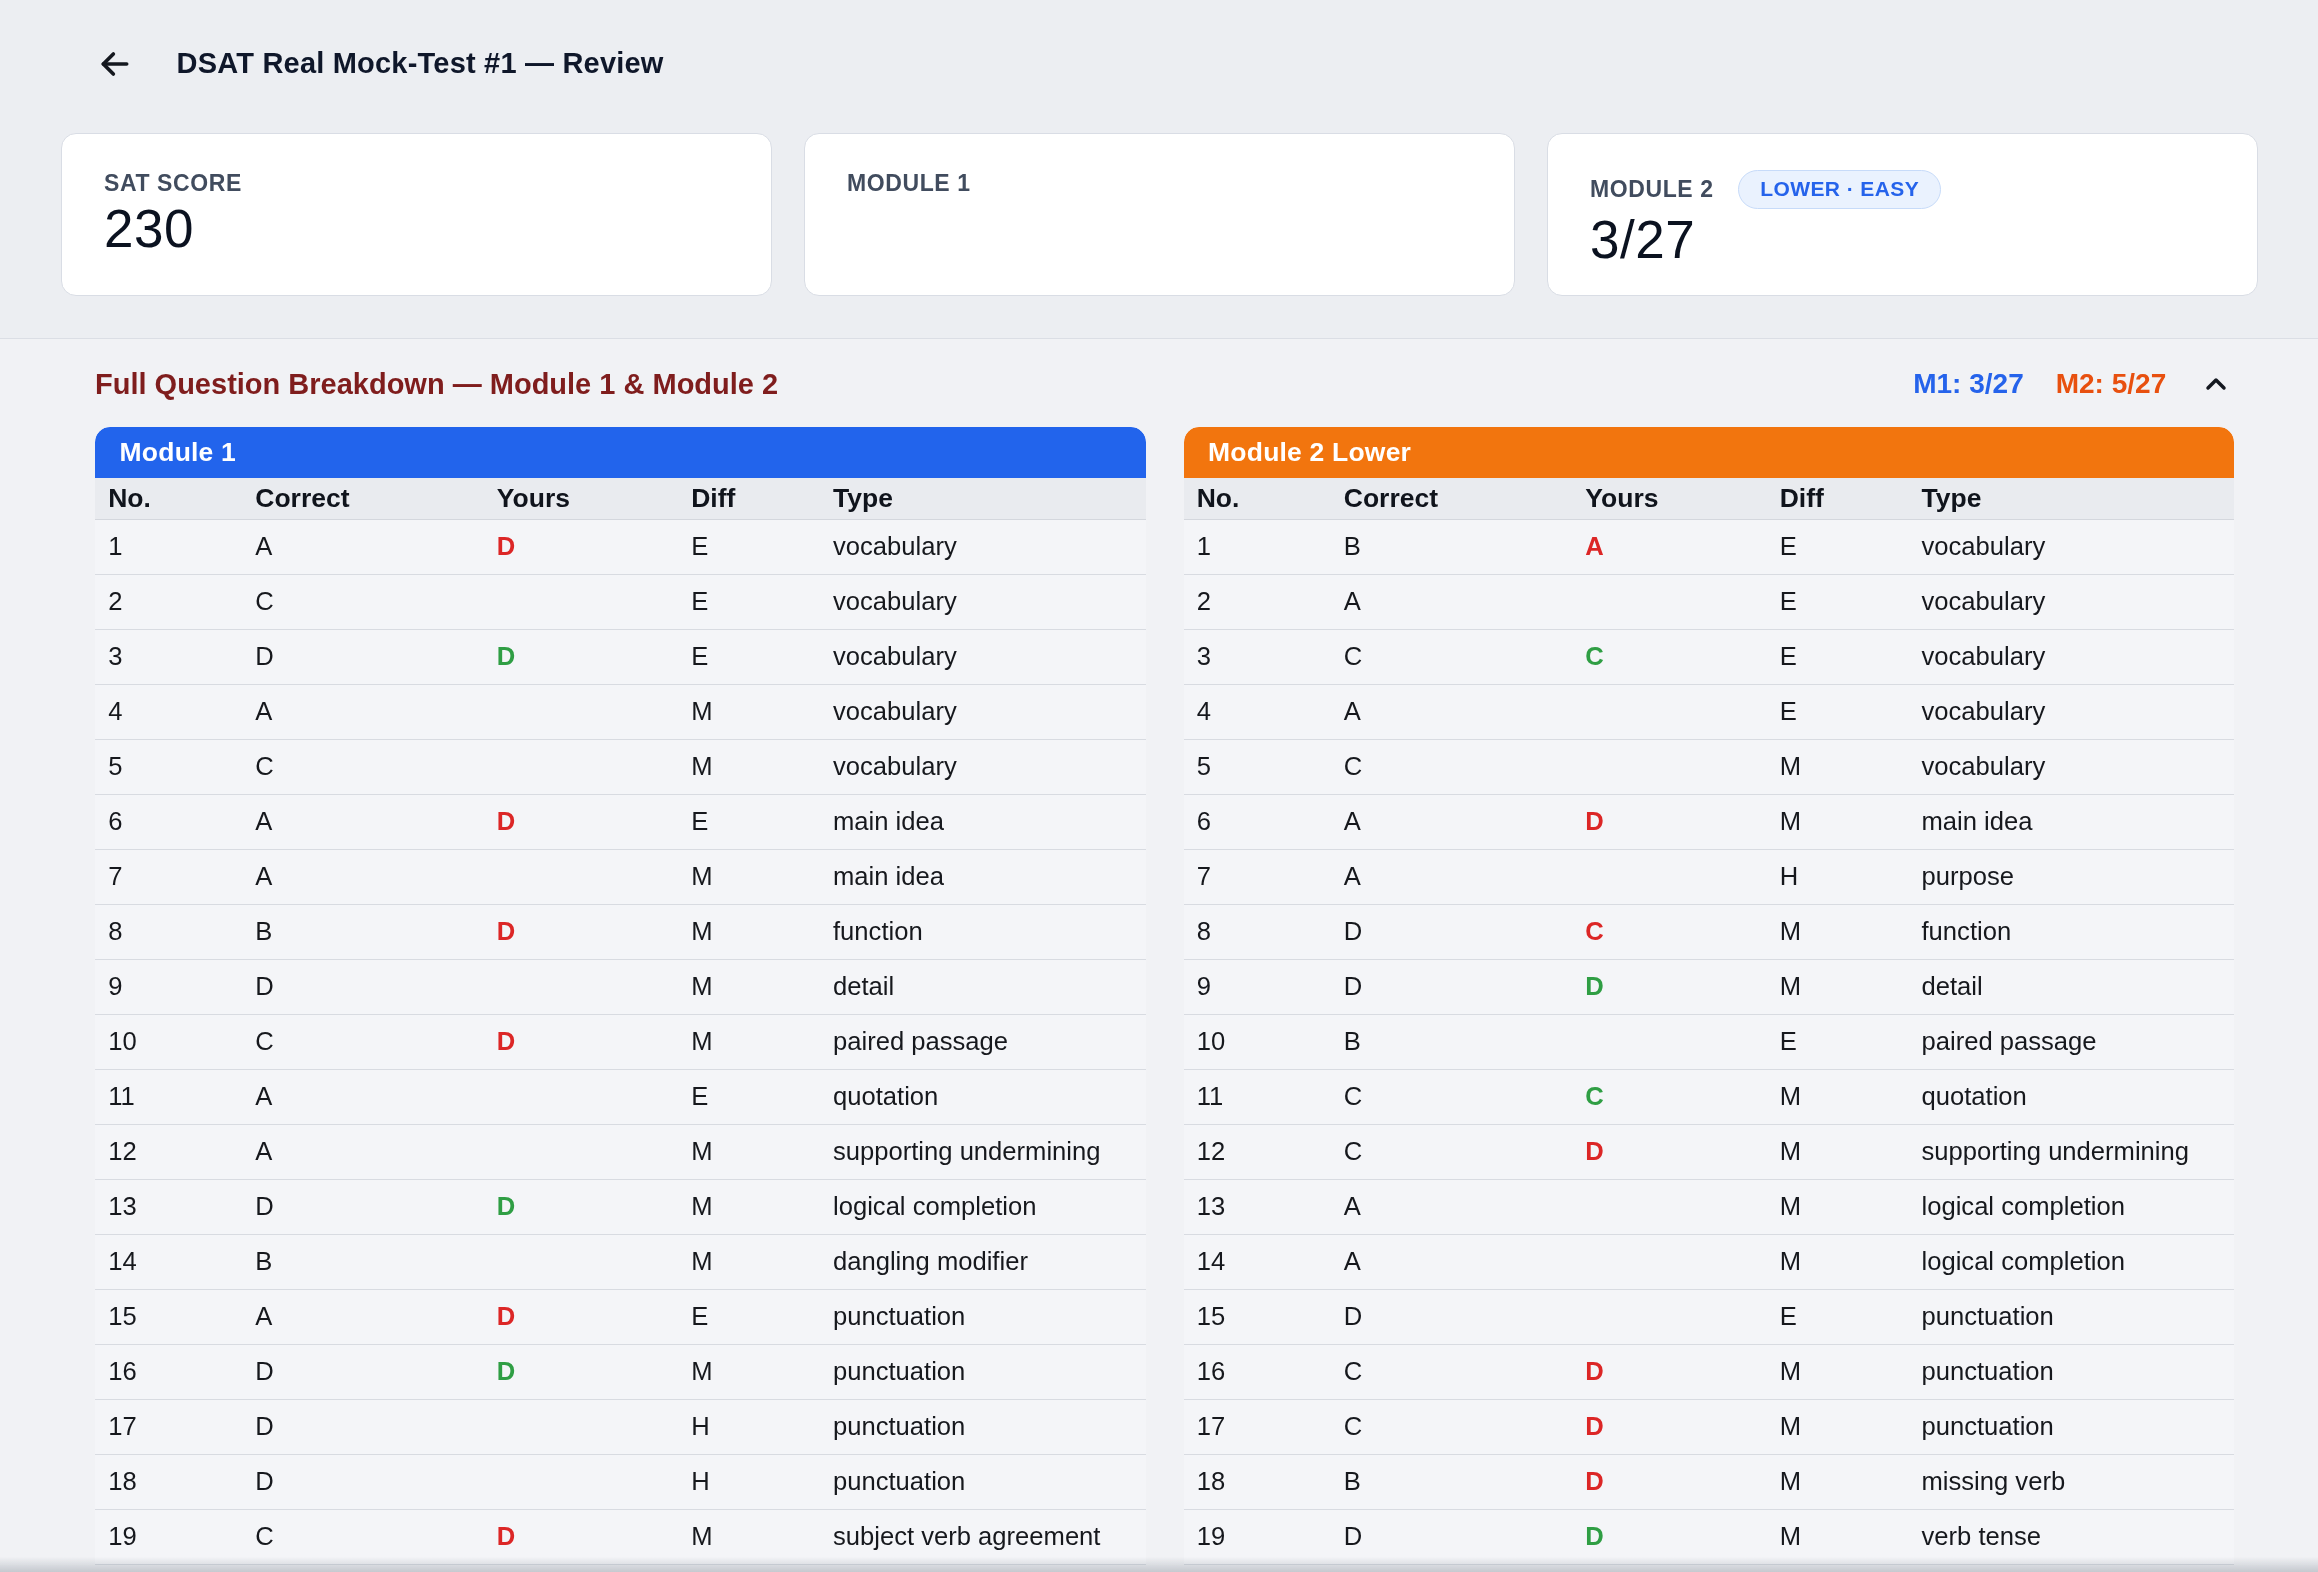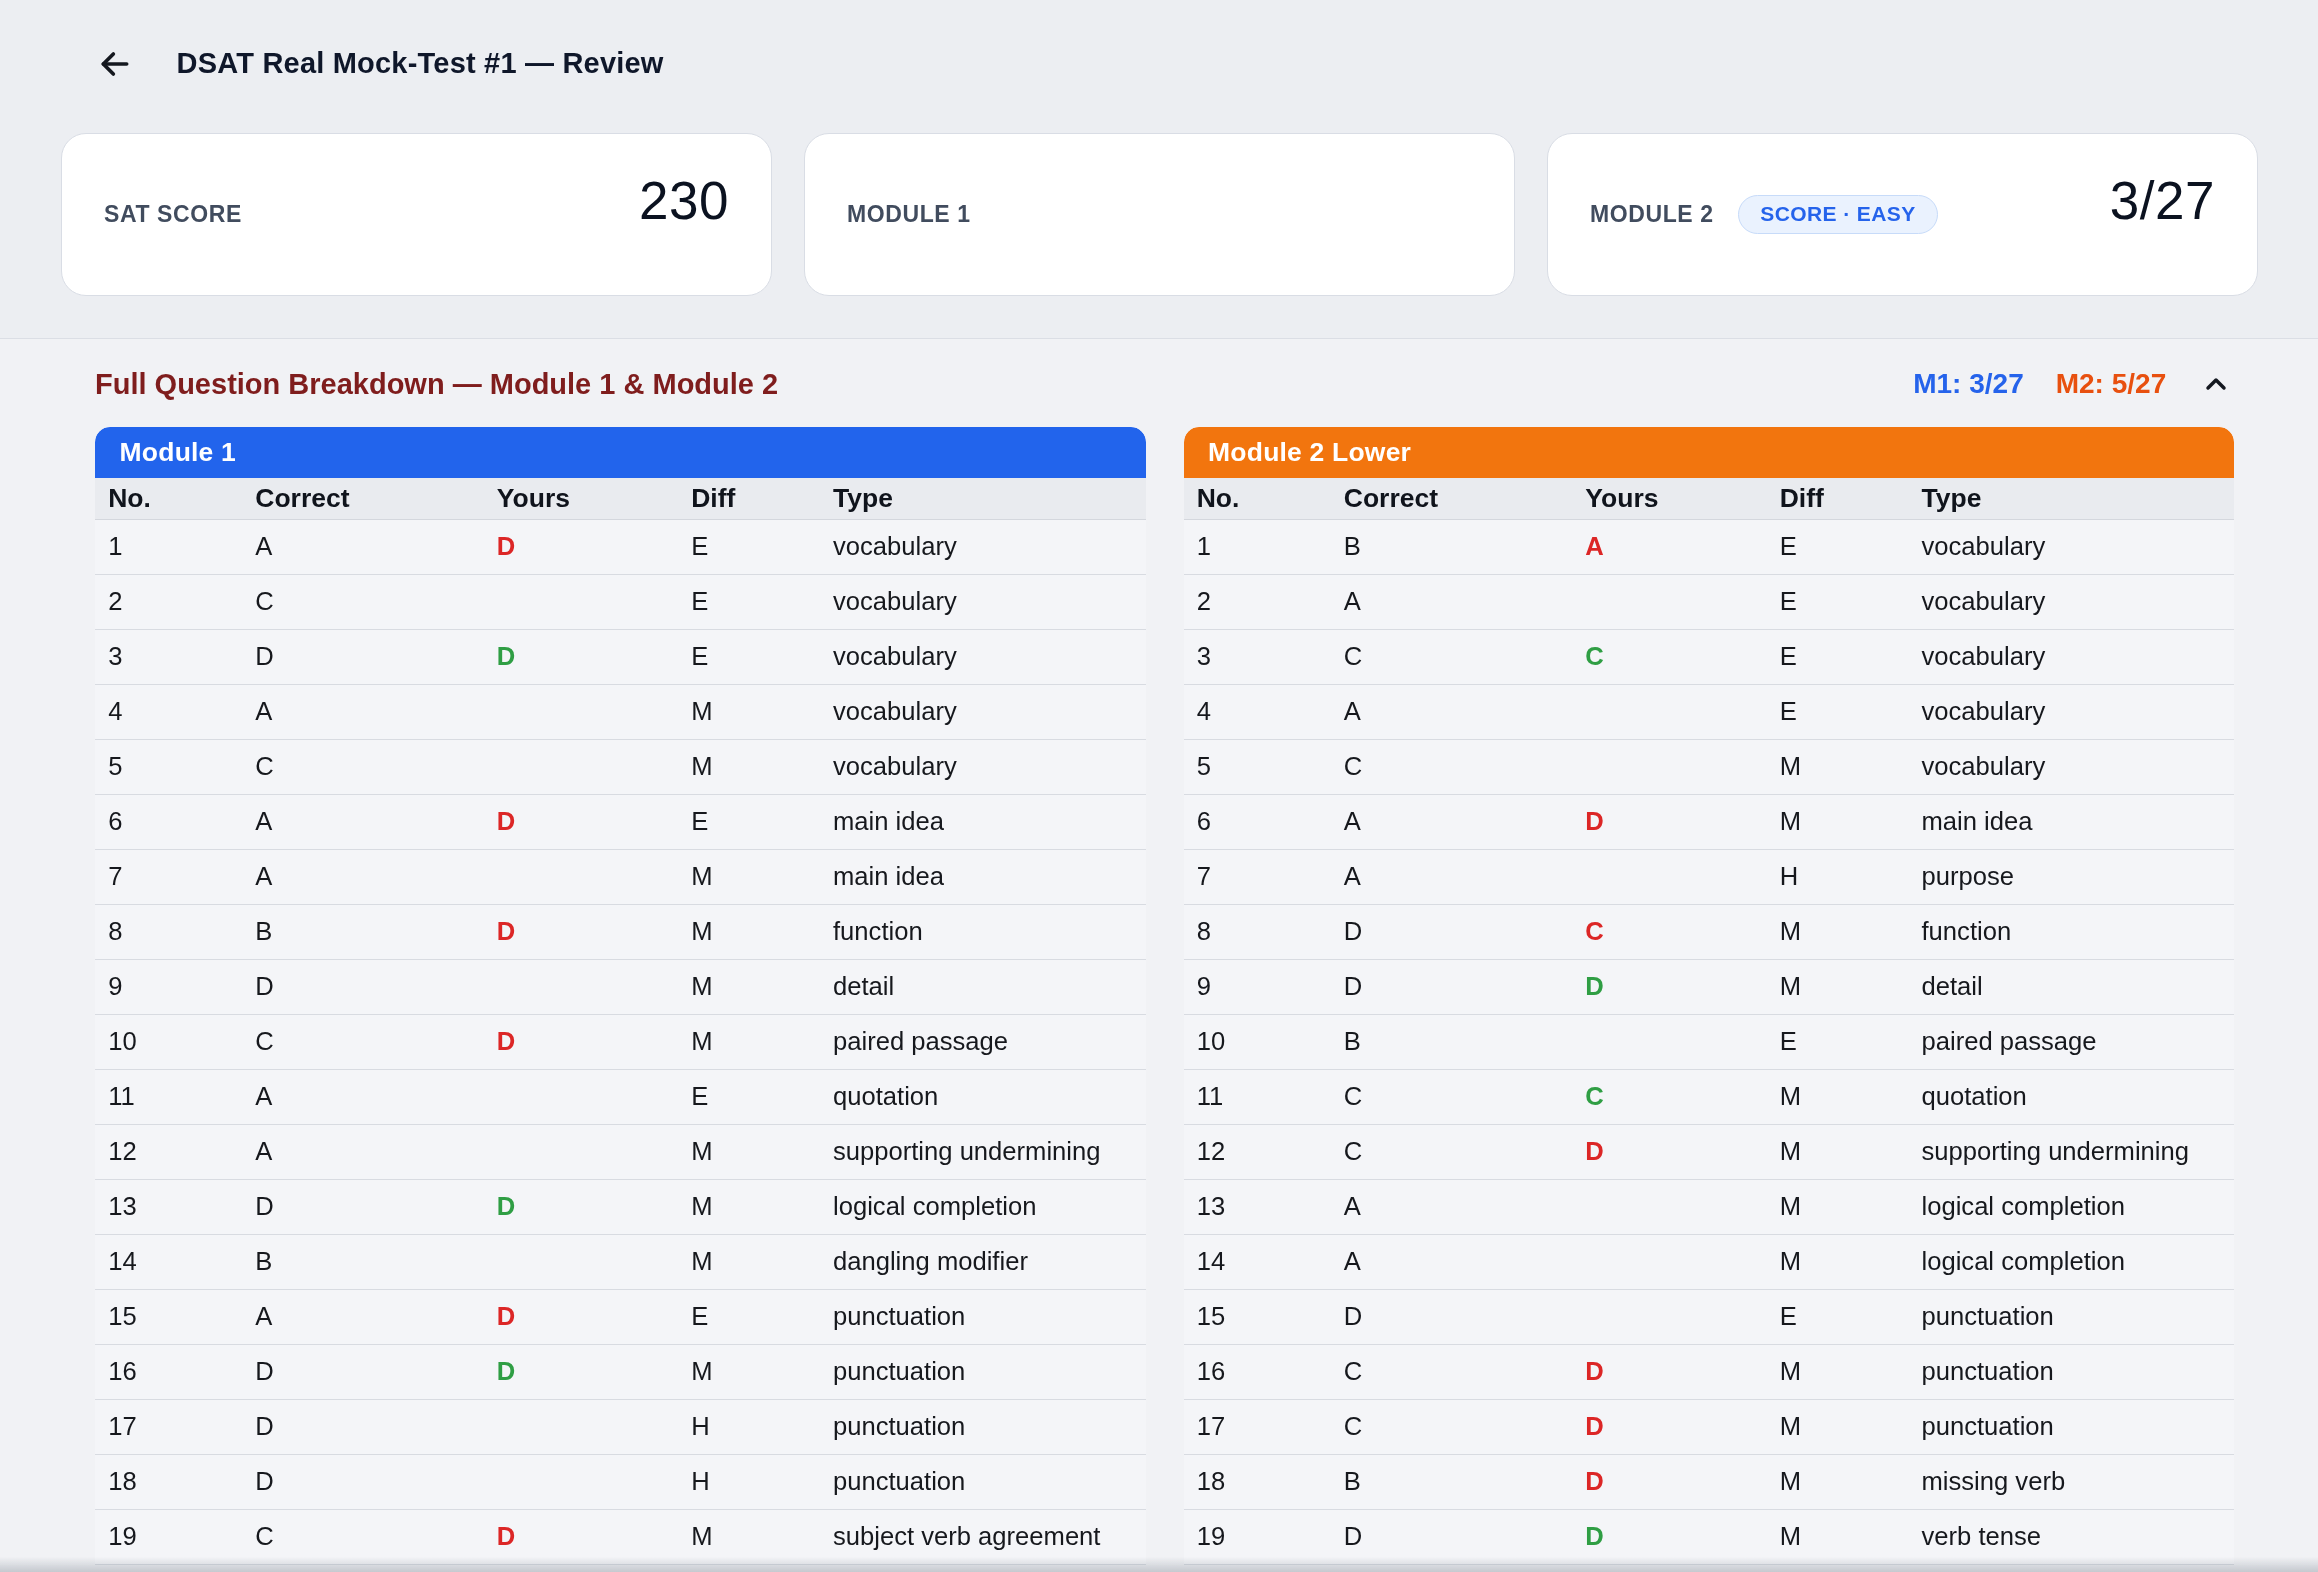--- a/index.html
+++ b/index.html
@@ -19,22 +19,22 @@
     padding-left:30px; margin-bottom:45px;
   }
   .back-btn {
     background:none; border:none; cursor:pointer;
     display:flex; align-items:center; padding:3.8px;
   }
   .page-title { font-size:29px; font-weight:600; color:#0f172a; letter-spacing:0.2px; }
   .cards { display:flex; gap:32px; }
   .card {
     flex:1; height:163px; background:#FFFFFF;
-    border:1.4px solid #D9DDE5; border-radius:25px;
-    padding:36px 42px; display:flex; justify-content:space-between;
+    border:1.4px solid #D9DDE5; border-radius:15px;
+    padding:36px 42px; display:flex; flex-direction:column; justify-content:space-between;
   }
   .card-top { display:flex; align-items:center; gap:24.6px; }
   .card-label {
     font-size:23px; font-weight:700; color:#414C5E; letter-spacing:0.6px;
   }
   .badge {
     font-size:21px; font-weight:700; letter-spacing:0.4px;
     color:var(--badge-blue); background:#EAF2FE;
     border:1.9px solid #C7DBF9; border-radius:945px;
     padding:6.6px 21px; white-space:nowrap;
@@ -104,21 +104,21 @@
       <div class="card-value">230</div>
     </div>
     <div class="card">
       <div class="card-top">
         <div class="card-label">MODULE 1</div>
       </div>
     </div>
     <div class="card">
       <div class="card-top">
         <div class="card-label">MODULE 2</div>
-        <div class="badge">SCORE · EASY</div>
+        <div class="badge">LOWER · EASY</div>
       </div>
       <div class="card-value">3/27</div>
     </div>
   </div>
 </div>
 
 <div class="section">
   <div class="section-head">
     <div class="section-title">Full Question Breakdown — Module 1 &amp; Module 2</div>
     <div class="head-right">

